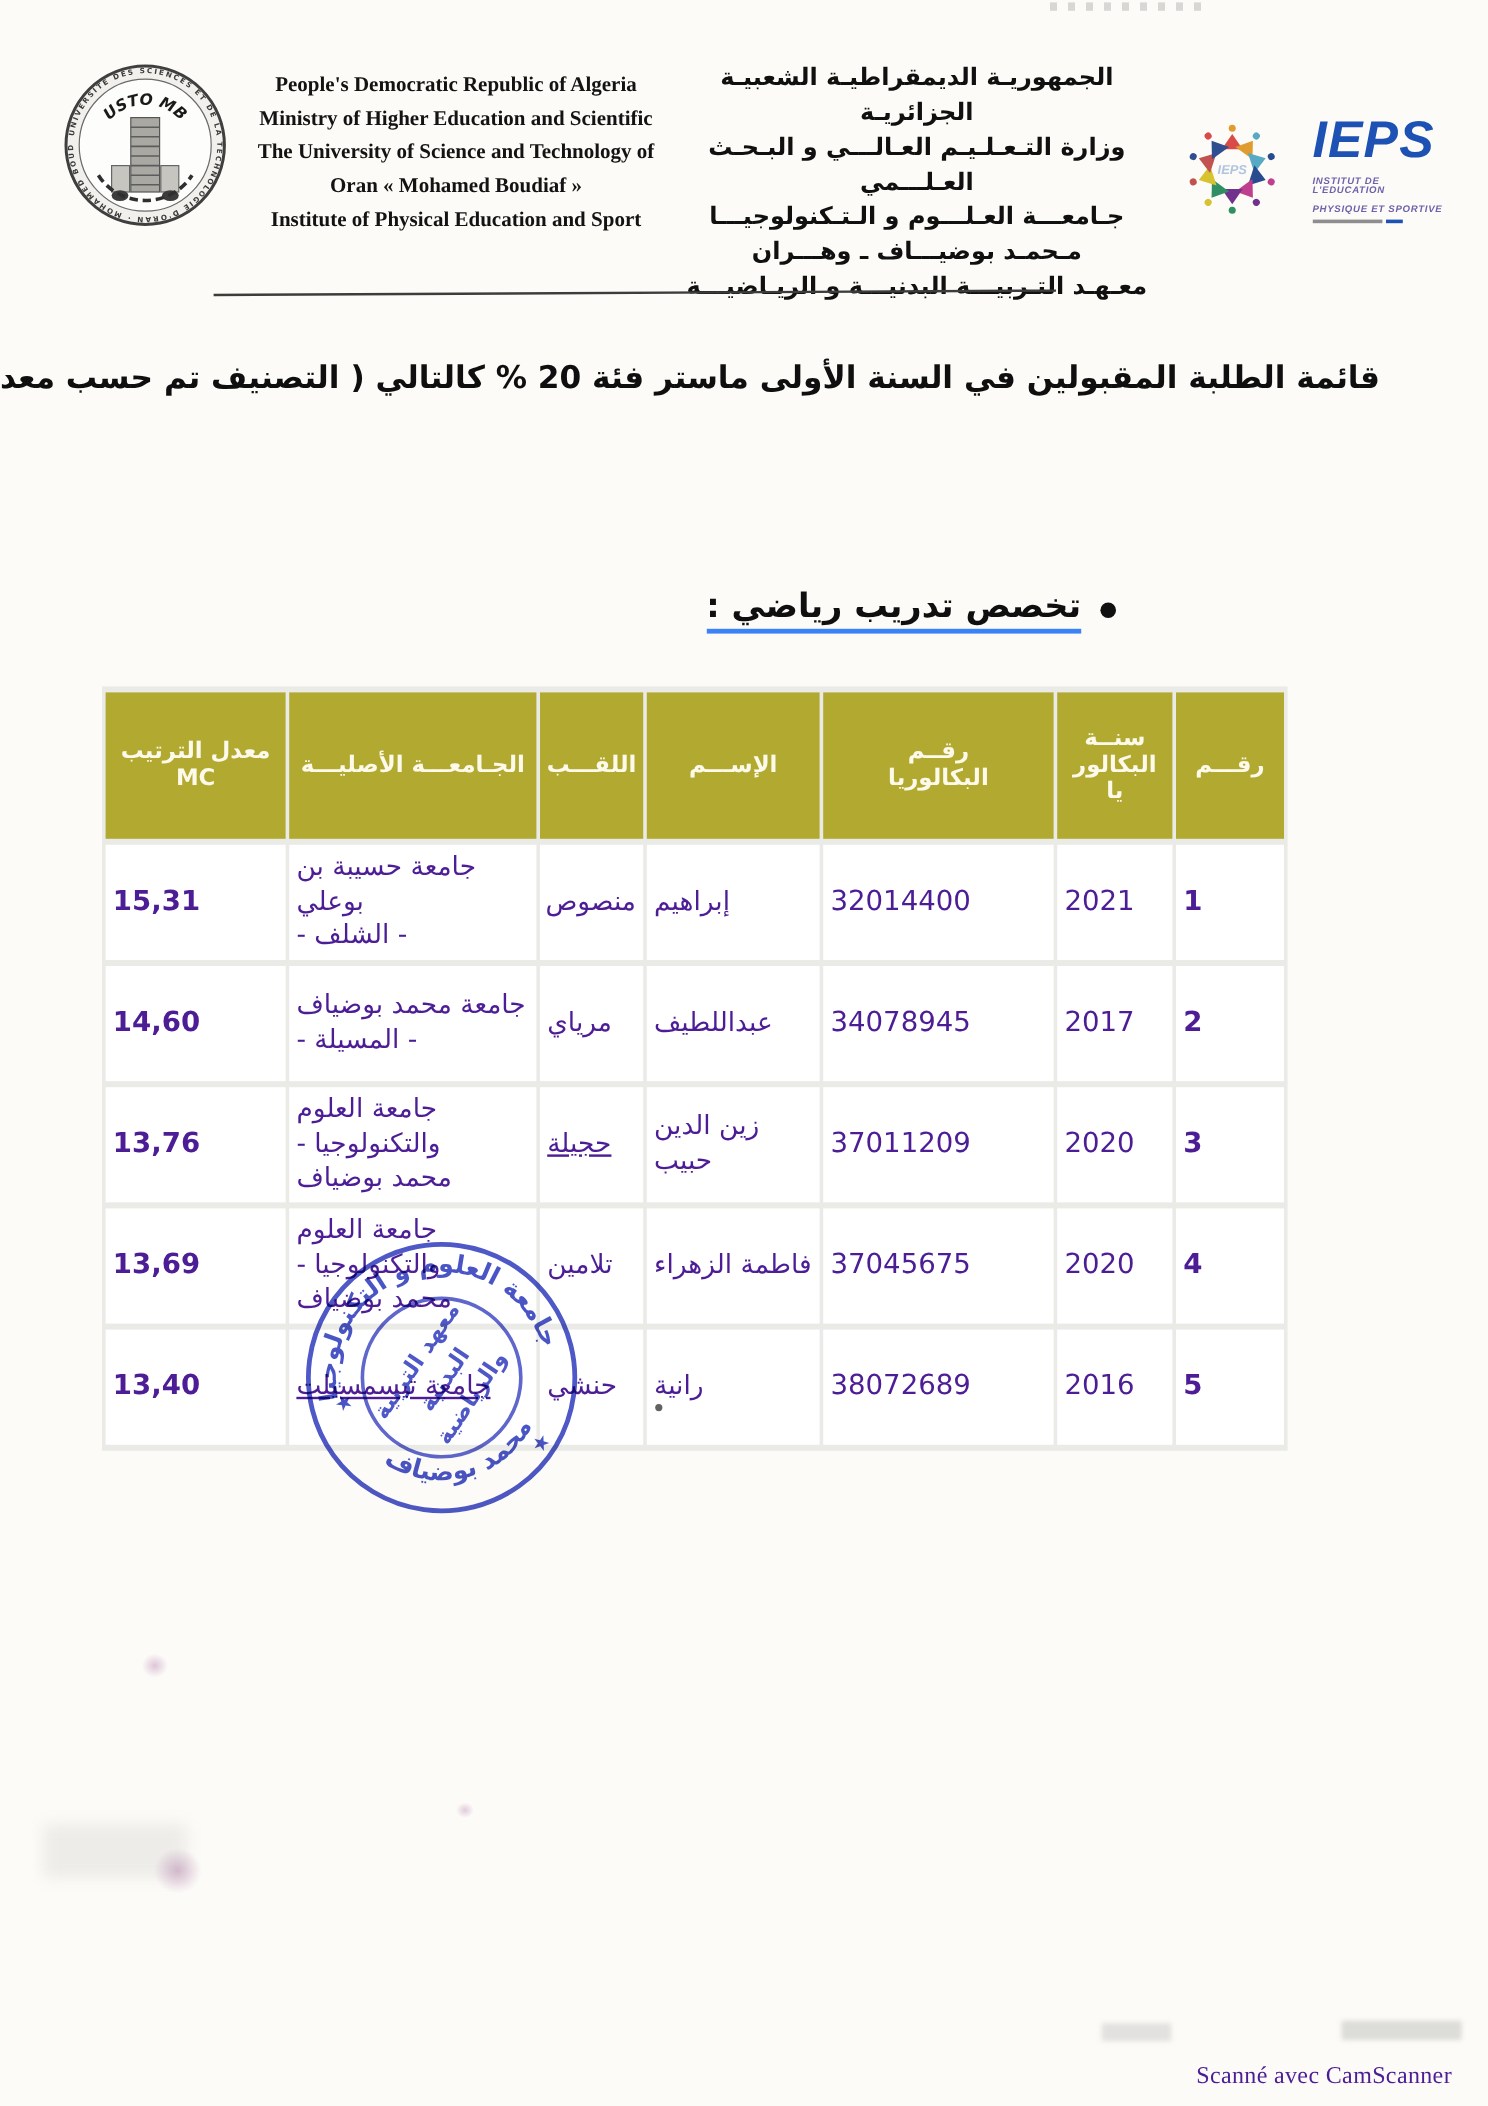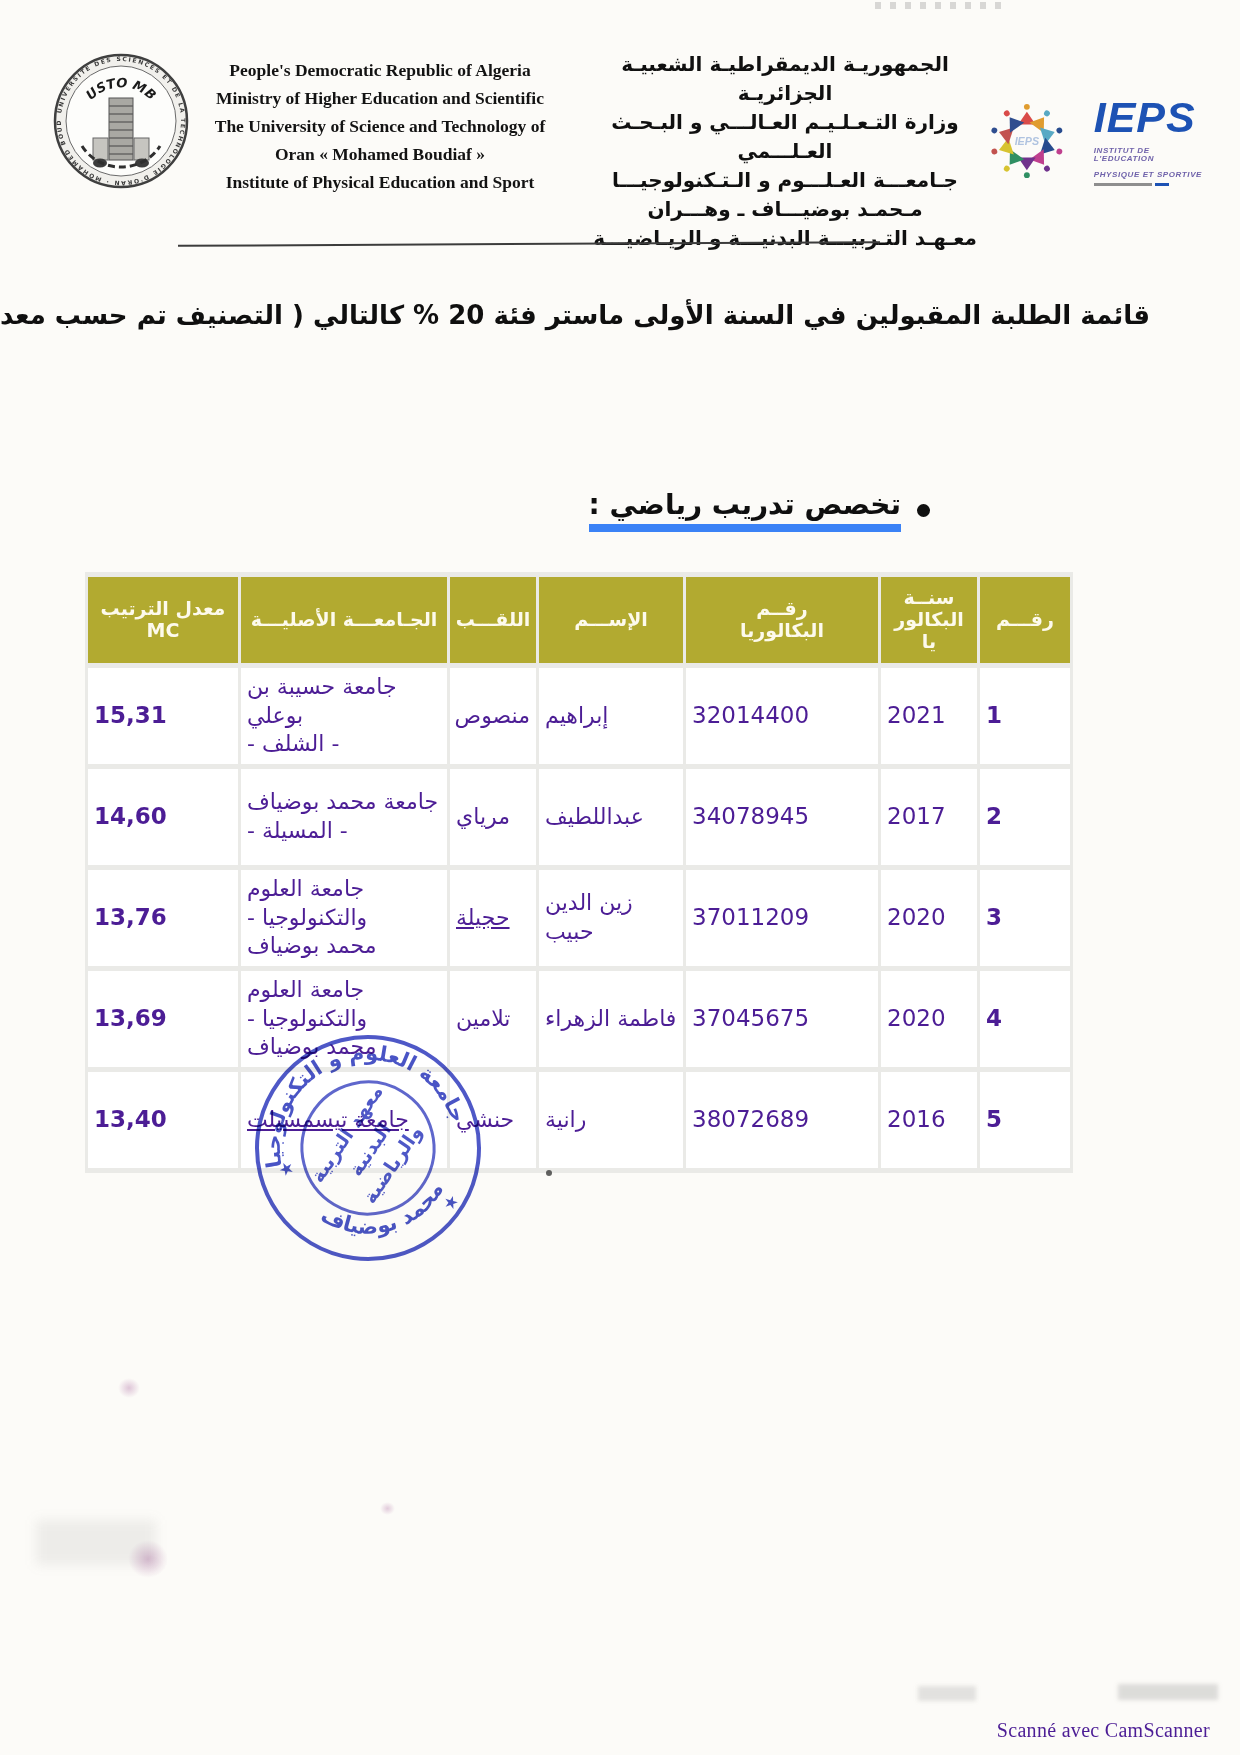--- a/index.html
+++ b/index.html
@@ -5,21 +5,21 @@
 <style>
   html,body{margin:0;padding:0;background:#9a9a9a;}
   .page{position:relative;width:1240px;height:1755px;margin:0 auto;background:#fcfbf8;
         overflow:hidden;font-family:"DejaVu Sans",sans-serif;color:#161616;}
 
   
   .seal{position:absolute;left:50px;top:50px;width:142px;height:142px;}
   .eng-block{position:absolute;left:186px;top:56px;width:388px;text-align:center;
              font-family:"Liberation Serif",serif;font-weight:bold;font-size:17.5px;
              line-height:28px;color:#131313;}
-  .arb-block{position:absolute;left:583px;top:50px;width:404px;text-align:center;direction:rtl;
+  .arb-block{position:absolute;left:562px;top:50px;width:404px;text-align:center;direction:rtl;
              font-weight:bold;font-size:20px;line-height:29px;color:#101010;}
   .ieps{position:absolute;left:980px;top:86px;width:230px;height:110px;display:flex;align-items:center;gap:20px;font-style:italic;}
   .ieps-text{display:flex;flex-direction:column;line-height:1;}
   .ieps-acronym{font-family:"Liberation Sans",sans-serif;font-weight:bold;font-size:43px;
                 color:#1d52b4;letter-spacing:1px;}
   .ieps-sub{font-family:"Liberation Sans",sans-serif;font-size:8px;font-weight:bold;
             color:#6f62aa;letter-spacing:.6px;margin-top:8px;}
   .ieps-bar{margin-top:4px;display:flex;gap:3px;align-items:center;}
   .ieps-bar .b1{width:58px;height:3px;background:#8e8e8e;}
   .ieps-bar .b2{width:14px;height:3px;background:#1d52b4;}
@@ -27,28 +27,28 @@
   .sep-line{position:absolute;left:178px;top:243px;width:702px;height:2px;background:#3c3c3c;
             transform:rotate(-0.3deg);}
 
   
   .intro-line1{position:absolute;right:90px;top:300px;direction:rtl;font-size:26px;font-weight:bold;
                white-space:nowrap;color:#0f0f0f;}
   .intro-line2{position:absolute;right:168px;top:390px;direction:rtl;font-size:26px;font-weight:bold;
                white-space:nowrap;color:#0f0f0f;}
   .bullet-head{position:absolute;right:310px;top:488px;direction:rtl;display:flex;align-items:center;gap:16px;}
   .bullet-dot{width:13px;height:13px;border-radius:50%;background:#101010;flex:0 0 auto;}
-  .bullet-text{font-size:28px;font-weight:bold;color:#0f0f0f;border-bottom:8px solid #3b82f6;
+  .bullet-text{font-size:28px;font-weight:bold;color:#0f0f0f;border-bottom:4px solid #3b82f6;
                padding-bottom:3px;white-space:nowrap;}
 
   
   .tbl{position:absolute;left:85px;top:572px;width:988px;direction:rtl;
        border-collapse:separate;border-spacing:3px 5px;background:#eaeae7;table-layout:fixed;}
   .tbl th{background:#b2aa30;color:#fdfaec;font-size:19px;font-weight:bold;text-align:center;
-          vertical-align:middle;white-space:pre-line;height:86px;padding:0 4px;line-height:1.15;}
+          vertical-align:middle;white-space:pre-line;height:86px;padding:18px 4px;line-height:1.15;}
   .tbl td{background:#ffffff;font-size:22px;text-align:left;vertical-align:middle;
           white-space:pre-line;height:92px;padding:2px 6px;line-height:1.3;color:#4c1d95;}
   td.rank-cell,td.mc-cell{font-weight:bold;font-size:23px;}
   td.num-cell{font-size:23px;}
   td.u{text-decoration:underline;}
   col.c-rank{width:90px;} col.c-year{width:96px;} col.c-bac{width:192px;} col.c-name{width:144px;}
   col.c-surname{width:86px;} col.c-uni{width:206px;} col.c-mc{width:150px;}
 
   
   .stamp{position:absolute;left:238px;top:1026px;width:260px;height:250px;

